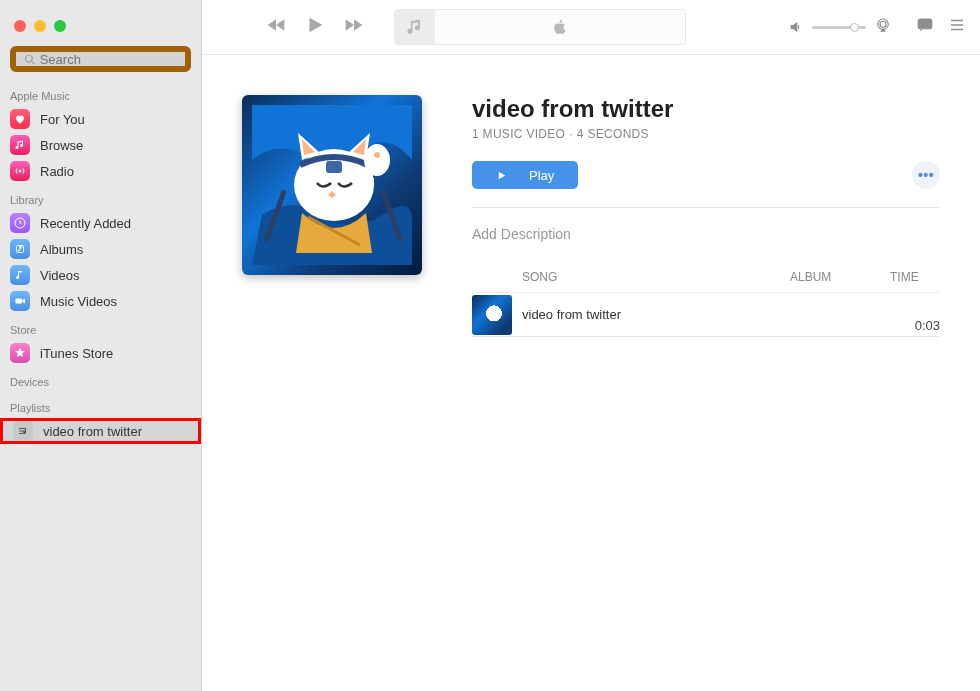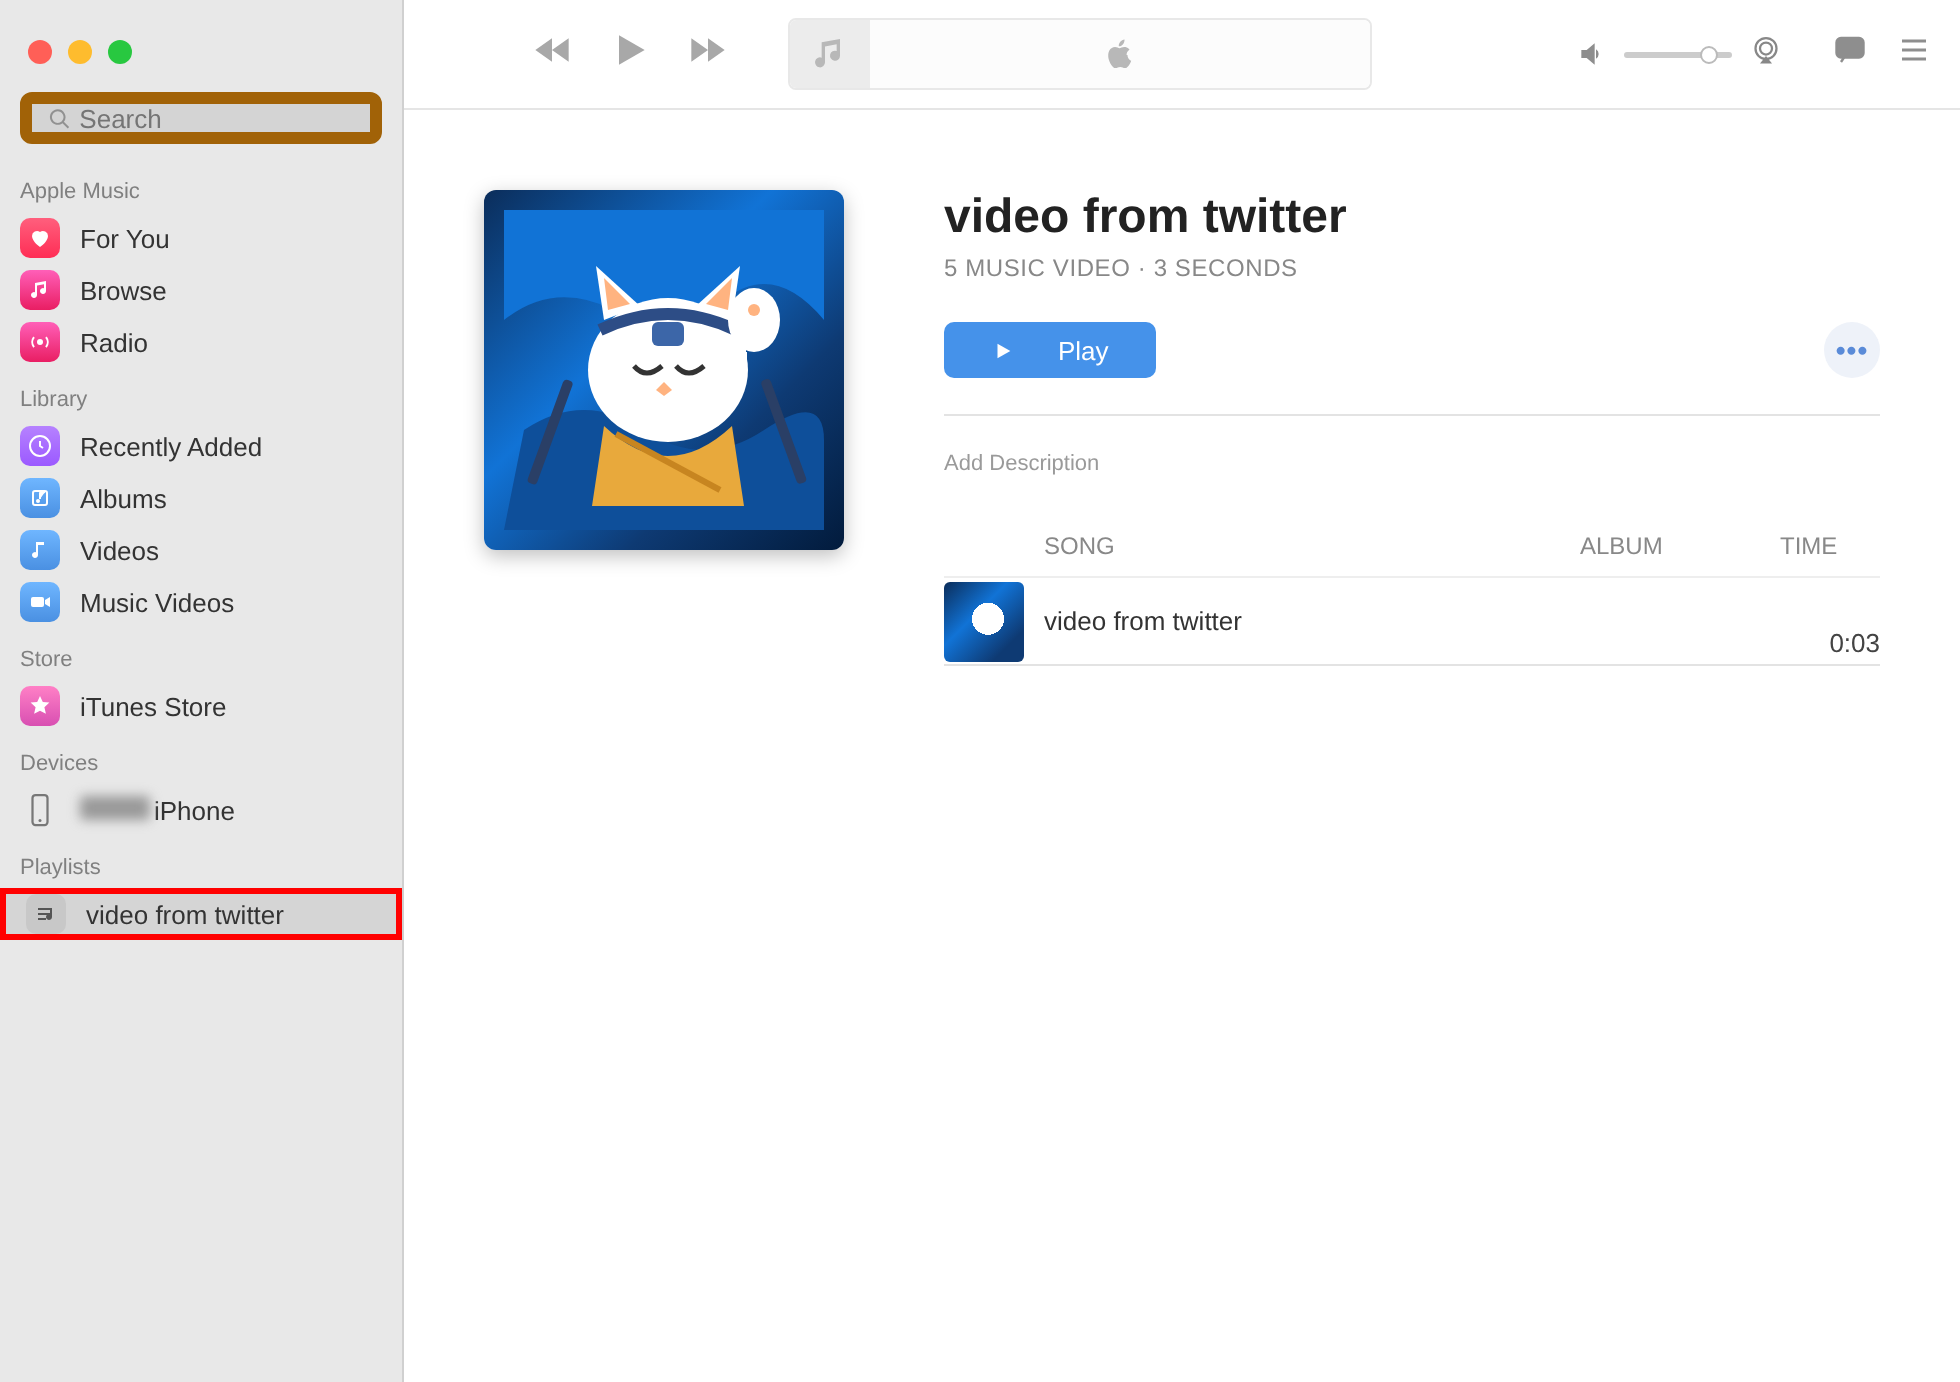--- a/index.html
+++ b/index.html
@@ -56,21 +56,21 @@
   .cat svg { width: 160px; height: 160px; }
   .details { flex:1; min-width:0; }
   .title { font-size:24px; font-weight:600; color:#222; }
   .subtitle { font-size:12px; letter-spacing:.3px; color:#888; margin-top:4px; }
   .play-row { display:flex; align-items:center; gap:14px; margin-top:20px; }
   .play-btn { background:#4592ea; color:#fff; border:none; border-radius:5px; height:28px; padding:0 24px; font-size:13px; font-weight:500; display:flex; align-items:center; gap:22px; cursor:pointer; }
   .play-btn svg { width:11px; height:11px; fill:#fff; }
   .more-btn { width:28px; height:28px; border-radius:50%; background:#eef2f9; display:flex; align-items:center; justify-content:center; margin-left:auto; cursor:pointer; }
   .more-btn span { color:#5a8bd8; font-weight:700; letter-spacing:.5px; font-size:14px; }
   hr.sep { border:none; border-top:1px solid #e3e3e3; margin-top:18px; }
-  .desc { color:#9a9a9a; font-size:11px; margin-top:18px; }
+  .desc { color:#9a9a9a; font-size:14px; margin-top:18px; }
   .track-table { margin-top:28px; }
   .th-row { display:flex; font-size:12px; color:#888; padding-bottom:8px; }
   .th-row .c-art { width:50px; }
   .th-row .c-song { flex:1; }
   .th-row .c-album { width:100px; text-align:left; padding-right:20px; }
   .th-row .c-time { width:50px; text-align:left; }
   .row { display:flex; align-items:center; height:44px; border-top:1px solid #eee; font-size:13px; color:#333; }
   .row-art { width:40px; height:40px; border-radius:3px; margin-right:10px; flex-shrink:0; background: radial-gradient(circle at 55% 46%, #fff 0 26%, transparent 26%), linear-gradient(135deg,#0b2d5a,#1173d6 40%,#0e3a73 80%); }
   .row .r-song { flex:1; }
   .row .r-album { width:100px; padding-right:20px; }
@@ -164,30 +164,20 @@
   <div class="side-item">
     <span class="s-icon s-star">
         <svg viewBox="0 0 24 24">
           <path d="M12 2l2.8 6 6.6.6-5 4.6 1.5 6.5L12 16.8 6.1 19.7l1.5-6.5-5-4.6 6.6-.6z"></path>
         </svg>
       </span>
     <span>iTunes Store</span>
   </div>
 
   <div class="section-header">Devices</div>
-  <div class="side-item">
-    <span class="s-icon s-device">
-        <svg viewBox="0 0 24 24">
-          <rect x="7" y="2" width="10" height="20" rx="2" fill="none" stroke="#777" stroke-width="1.5"></rect>
-          <circle cx="12" cy="19" r="1" fill="#777"></circle>
-        </svg>
-      </span>
-    <span><span class="blur-text"></span></span>
-    <span>iPhone</span>
-  </div>
 
   <div class="section-header">Playlists</div>
   <div class="side-item playlist-selected">
     <span class="s-icon s-playlist">
         <svg viewBox="0 0 24 24">
           <path fill="#555" d="M4 6h12v2H4zM4 11h12v2H4zM4 16h8v2H4zM18 6v9a3 3 0 1 1-2-2.8V6h2z"></path>
         </svg>
       </span>
     <span>video from twitter</span>
   </div>
@@ -273,21 +263,21 @@
           <path d="M50 108 q32 30 64 0 l6 40 l-76 0 z" fill="#e8a93c"></path>
           <path d="M56 112 L108 140" stroke="#c78520" stroke-width="3"></path>
 
           <rect x="30" y="85" width="5" height="55" rx="2" fill="#2a3f66" transform="rotate(20 32 85)"></rect>
           <rect x="128" y="85" width="5" height="55" rx="2" fill="#2a3f66" transform="rotate(-20 130 85)"></rect>
         </svg>
       </div>
     </div>
     <div class="details">
       <div class="title">video from twitter</div>
-      <div class="subtitle">5 MUSIC VIDEO · 3 SECONDS</div>
+      <div class="subtitle">1 MUSIC VIDEO · 4 SECONDS</div>
       <div class="play-row">
         <button class="play-btn">
           <svg viewBox="0 0 24 24">
               <path d="M6 4l14 8-14 8z"></path>
             </svg>
           <span>Play</span>
         </button>
         <div class="more-btn">
             <span>•••</span>
           </div>

